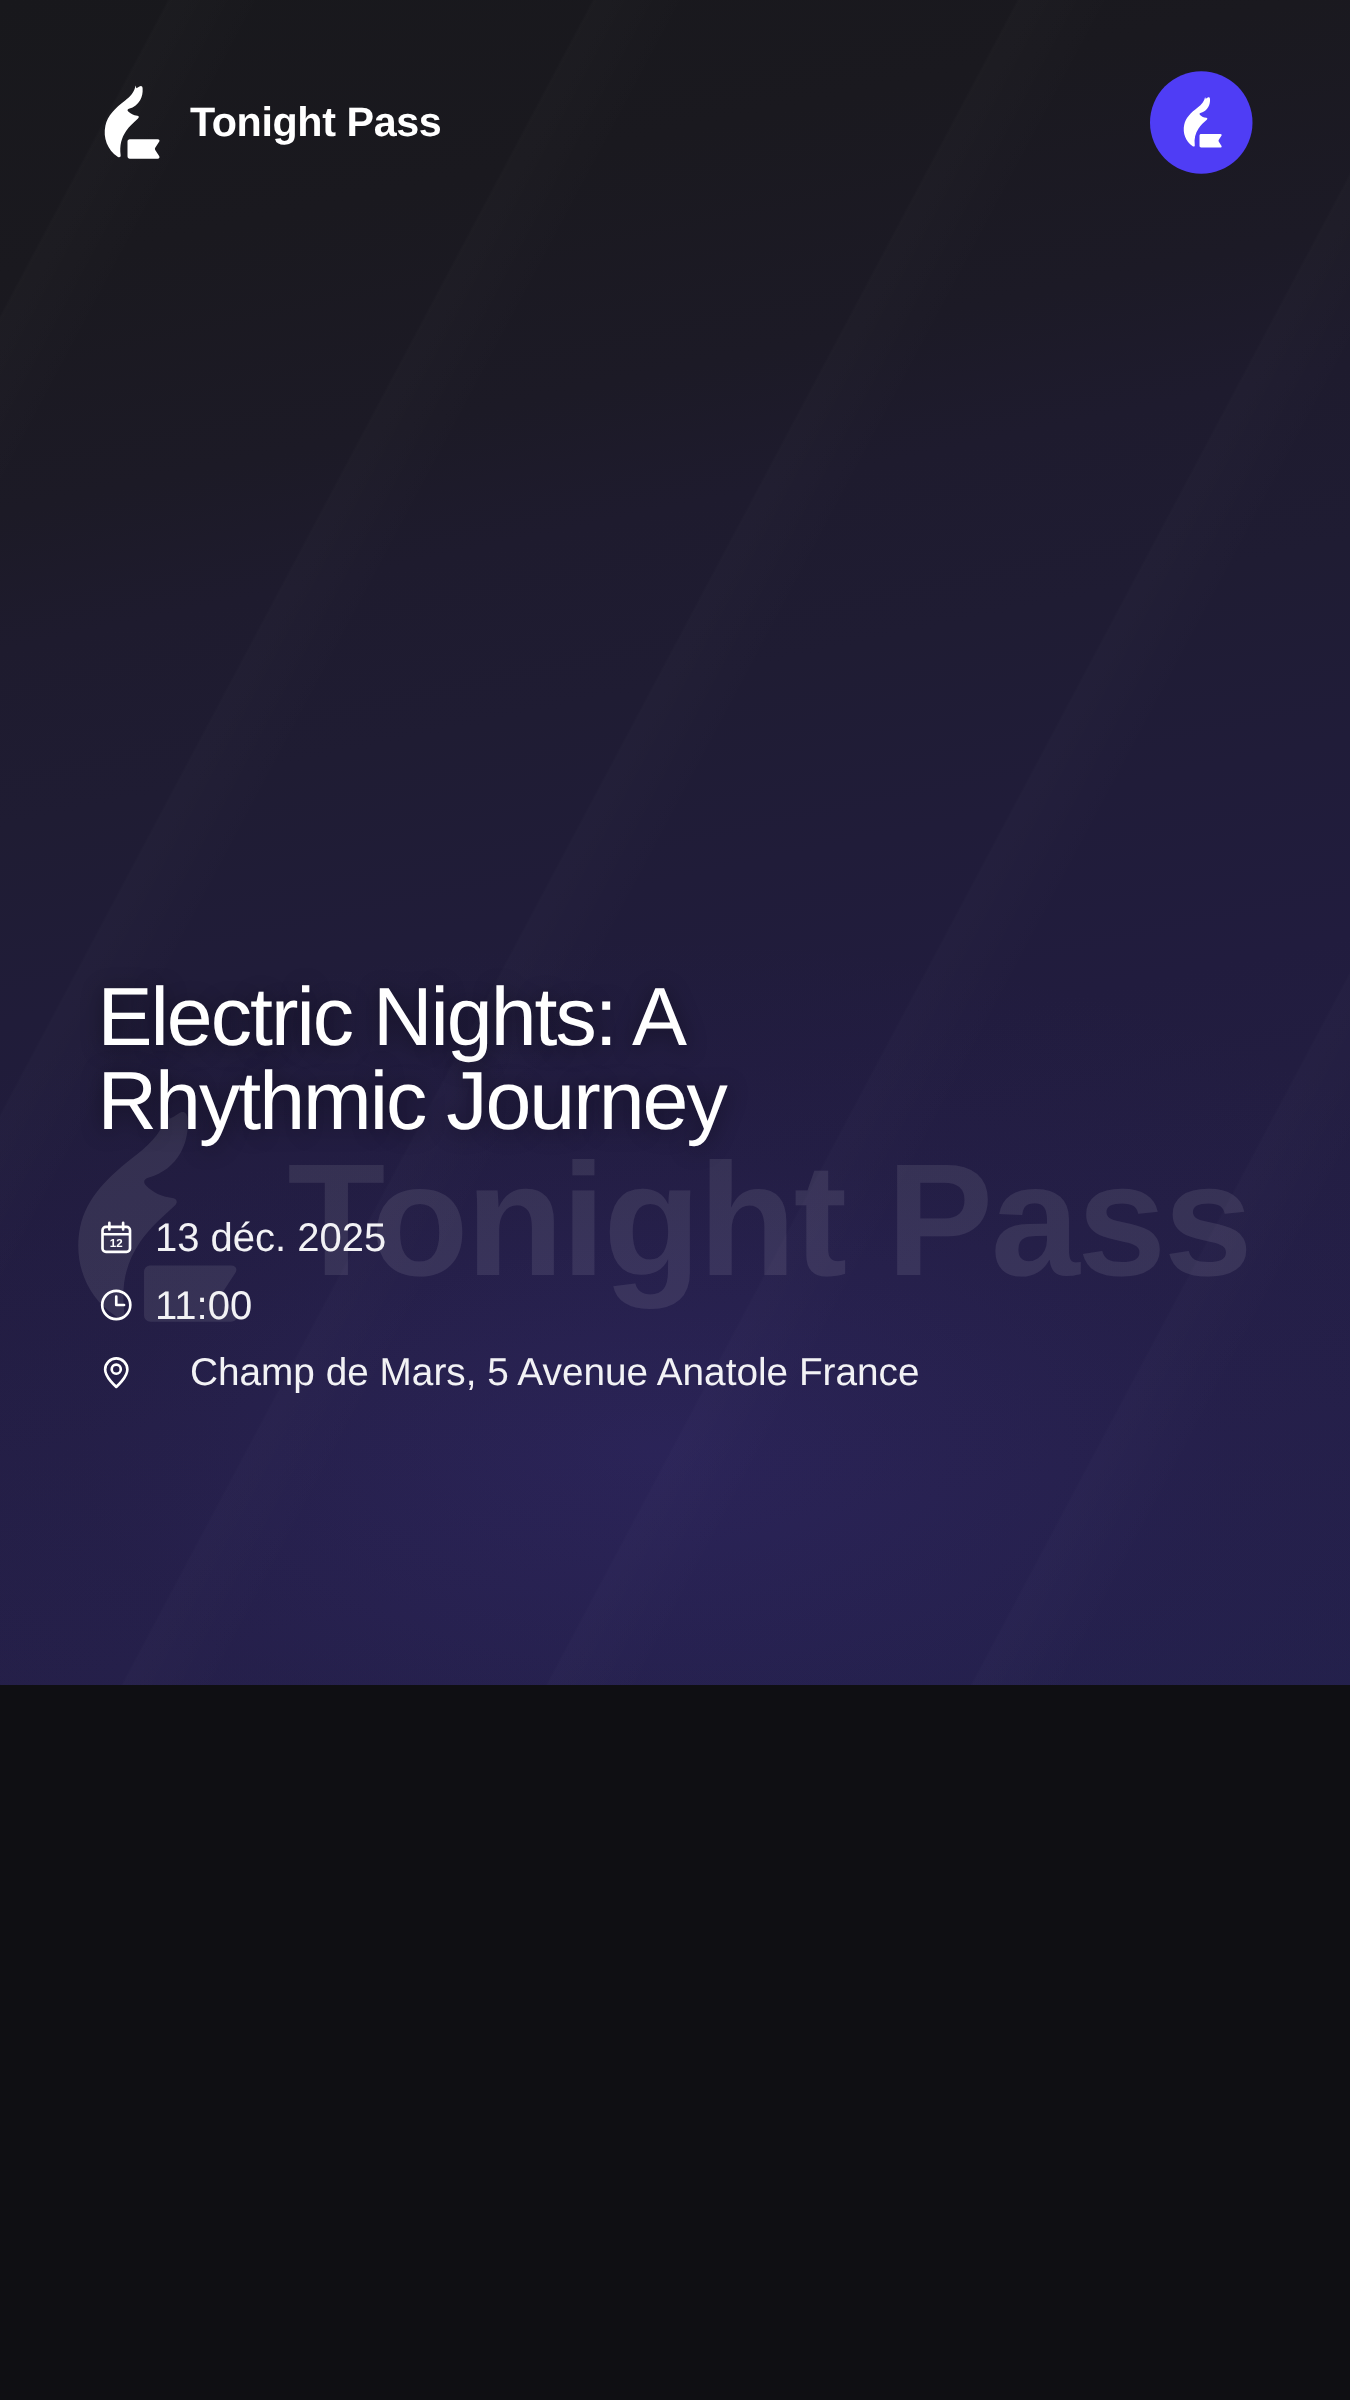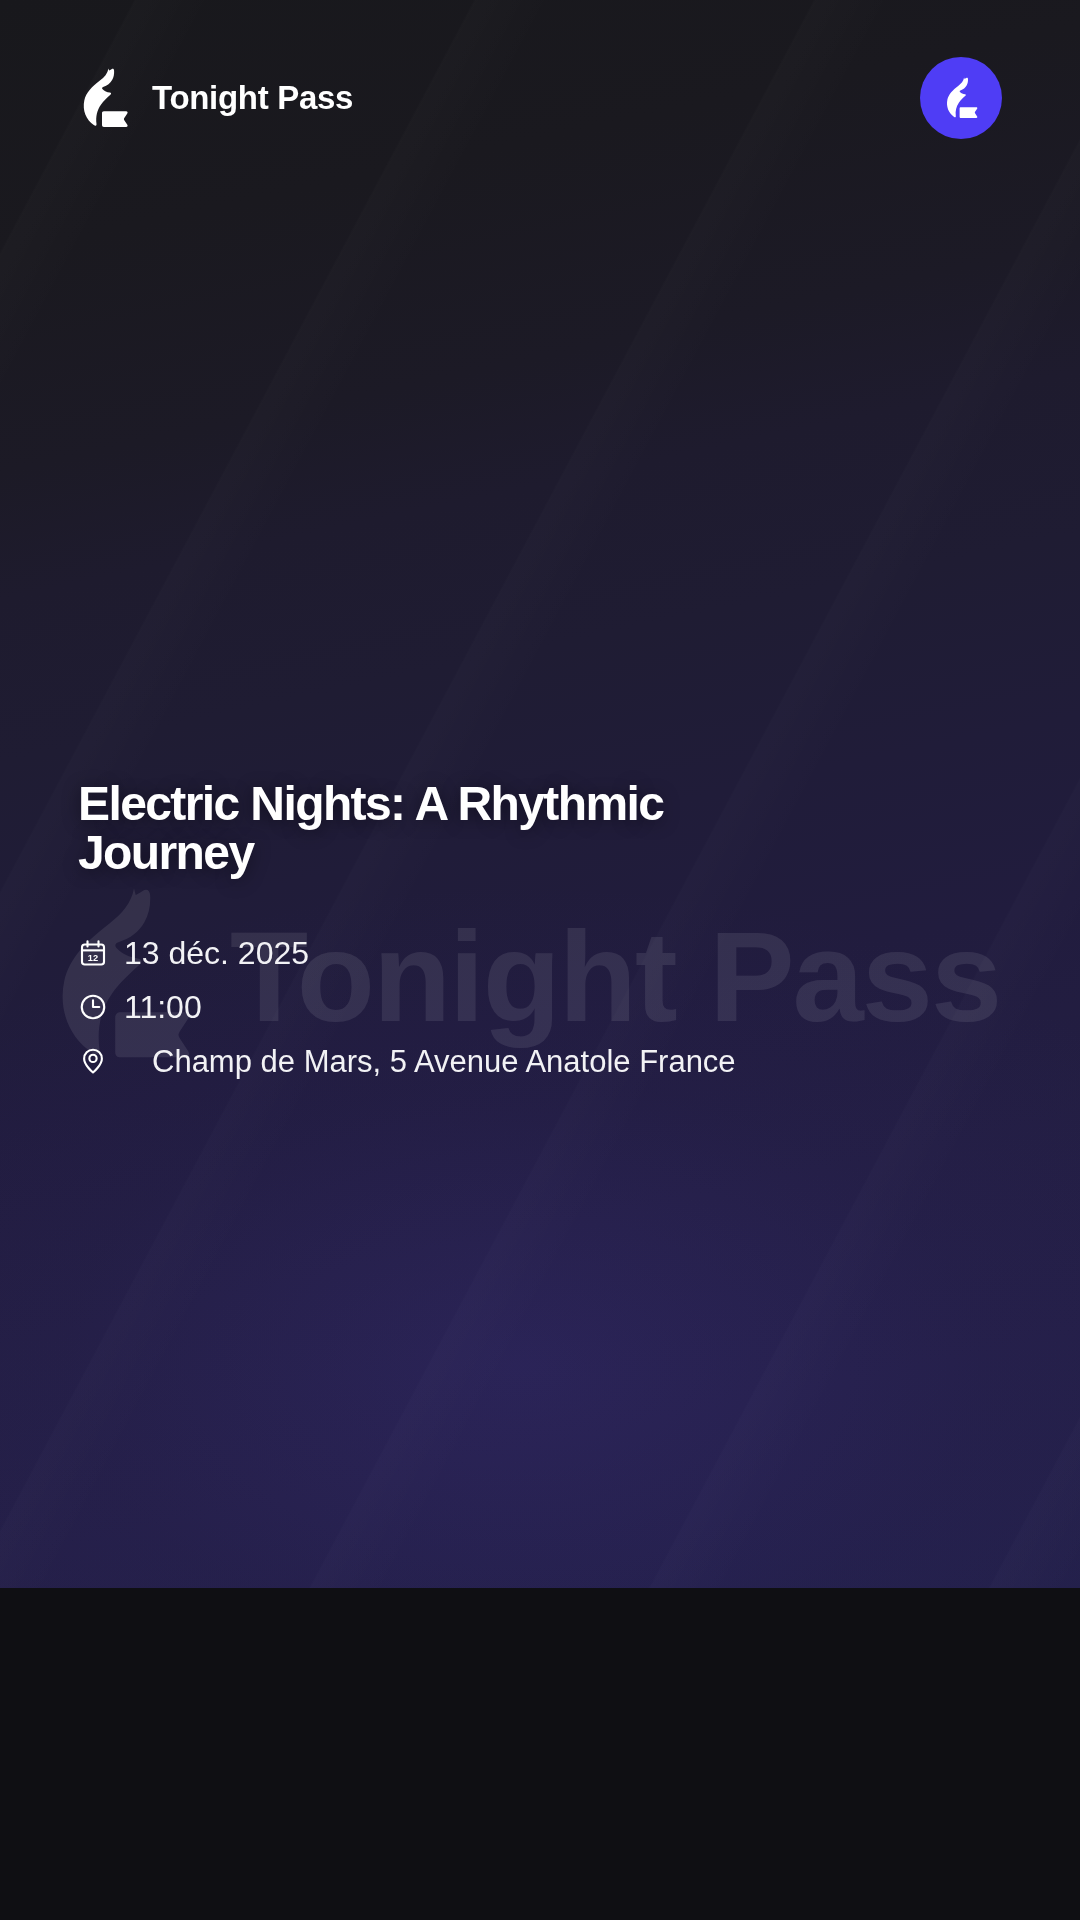--- a/index.html
+++ b/index.html
@@ -6,21 +6,21 @@
   * { margin:0; padding:0; box-sizing:border-box; }
   html, body {
     width:1080px; height:1920px;
     background:#0f0f13;
     font-family:"Liberation Sans", sans-serif;
     overflow:hidden;
   }
 
   .poster{
     position:relative;
-    width:1080px; height:1588px;
+    width:1080px; height:1348px;
     overflow:hidden;
     background:
       linear-gradient(168deg,
         #18181c 0%,
         #1a191f 14%,
         #1c1a26 26%,
         #1e1b2e 33%,
         #1f1c33 42%,
         #201c39 52%,
         #211c3e 62%,
@@ -84,21 +84,21 @@
     font-size:128px; font-weight:700; color:#ffffff;
     letter-spacing:-2px; white-space:nowrap;
   }
 
   
   .content{
     position:absolute; left:78px; top:780px;
     width:940px;
   }
   .event-title{
-    font-size:48px; line-height:1.02; font-weight:700;
+    font-size:66px; line-height:1.02; font-weight:400;
     color:#ffffff; letter-spacing:-1.6px;
     max-width:700px;
     text-shadow:0 2px 18px rgba(0,0,0,0.45);
   }
   .meta{ margin-top:56px; display:flex; flex-direction:column; gap:16px; }
   .meta-row{
     display:flex; align-items:center; gap:16px;
     color:#f2f2f5;
   }
   .meta-row .mi{ width:30px; height:30px; flex:none; display:block; }

